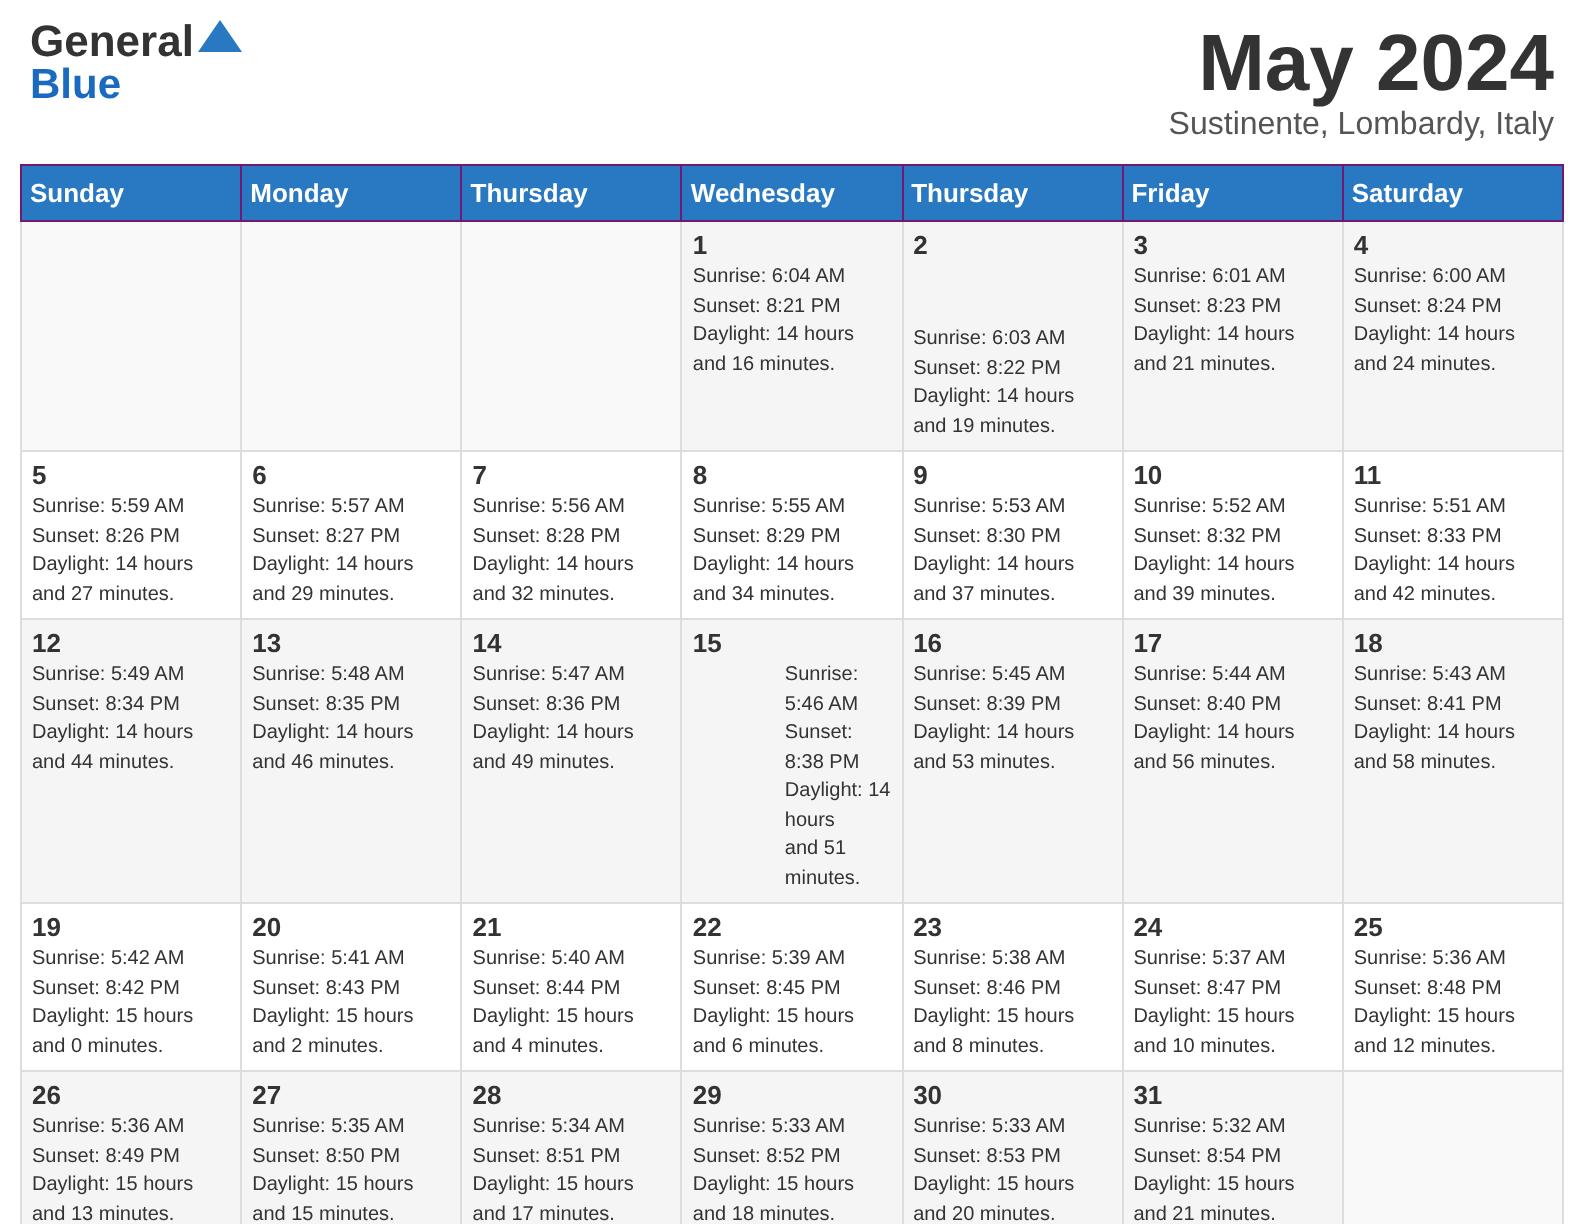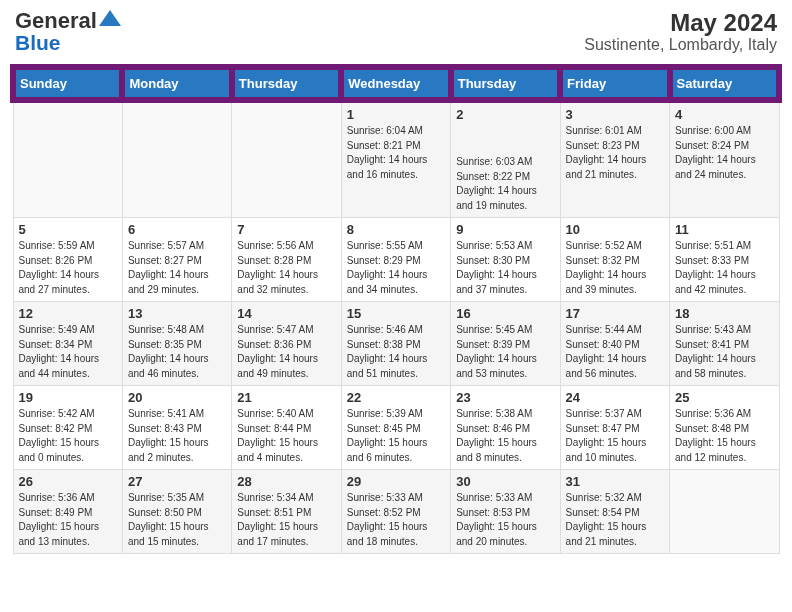--- a/index.html
+++ b/index.html
@@ -31,42 +31,42 @@
     .logo-text-blue {
       font-size: 21px;
       font-weight: bold;
       color: #1a6bbf;
       line-height: 1;
     }
     .title-area {
       text-align: right;
     }
     .month-title {
-      font-size: 24px;
+      font-size: 40px;
       font-weight: bold;
       color: #333;
       line-height: 1.1;
     }
     .location-title {
       font-size: 16px;
       color: #555;
     }
     .calendar-table {
       width: 100%;
       border-collapse: collapse;
       table-layout: fixed;
     }
     .calendar-table th {
       background-color: #2979c2;
       color: #fff;
       font-size: 13px;
       font-weight: bold;
       padding: 6px 4px;
       text-align: left;
-      border: 6px solid #701a75;
+      border: 1px solid #701a75;
     }
     .calendar-table td {
       vertical-align: top;
       border: 1px solid #ddd;
       padding: 4px 5px;
       font-size: 10.5px;
       color: #333;
       background: #fff;
       height: 80px;
     }
@@ -230,21 +230,21 @@
         </td>
         <td>
           <span class="day-number">14</span>
           <div class="day-info" style="white-space: pre-line;">Sunrise: 5:47 AM
 Sunset: 8:36 PM
 Daylight: 14 hours
 and 49 minutes.</div>
         </td>
         <td>
           <span class="day-number">15</span>
-          <div class="day-info" style="white-space: pre-line;">Sunrise: 5:46 AM
+          <div class="day-info" style="white-space: pre-line; margin-left: 46px;">Sunrise: 5:46 AM
 Sunset: 8:38 PM
 Daylight: 14 hours
 and 51 minutes.</div>
         </td>
         <td>
           <span class="day-number">16</span>
           <div class="day-info" style="white-space: pre-line;">Sunrise: 5:45 AM
 Sunset: 8:39 PM
 Daylight: 14 hours
 and 53 minutes.</div>

